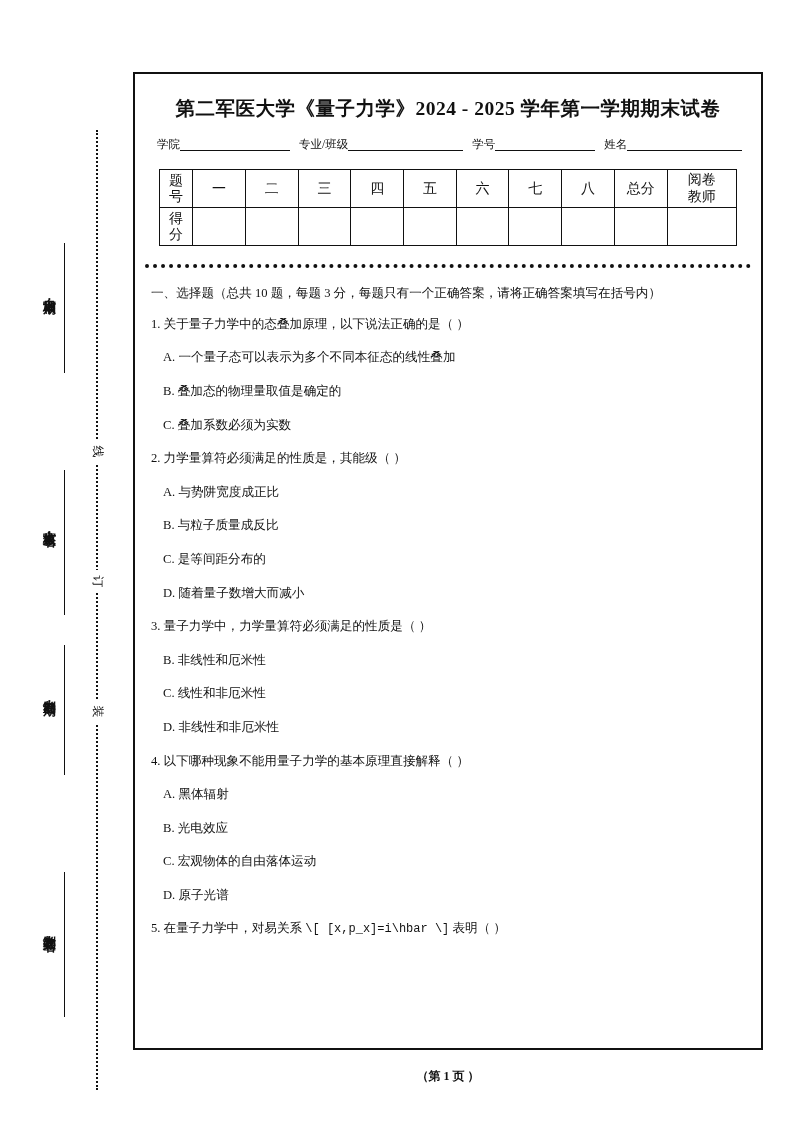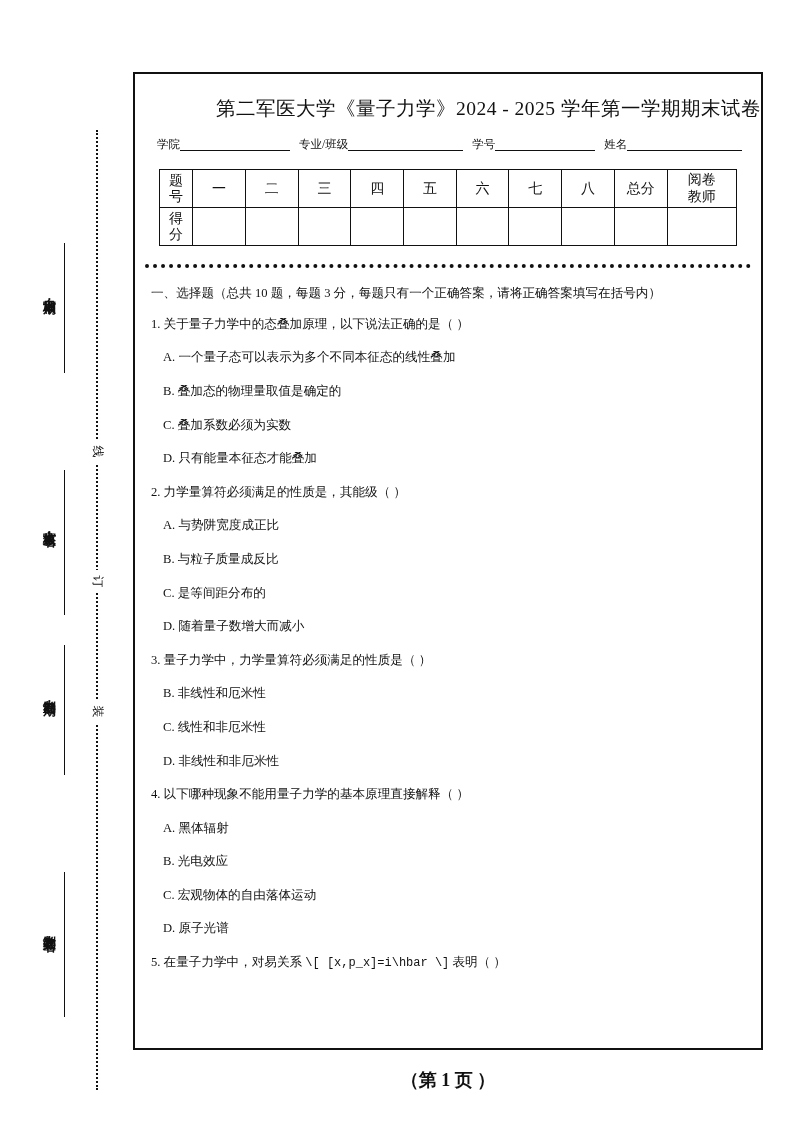--- a/index.html
+++ b/index.html
@@ -84,23 +84,23 @@
     left: 133px;
     top: 72px;
     width: 630px;
     height: 978px;
     border: 2px solid #111;
     box-sizing: border-box;
     background: #fff;
   }
 
   #paper-title {
-    text-align: right;
+    text-align: center;
     font-size: 19.5px;
-    font-weight: normal;
+    font-weight: bold;
     font-family: "Liberation Serif", "DejaVu Serif", serif;
     letter-spacing: 0.5px;
     margin: 21px 0 0 0;
     color: #111;
     white-space: nowrap;
   }
 
   
   #info-line {
     margin: 15px 0 0 0;
@@ -194,21 +194,21 @@
     font-size: 12px;
   }
 
   
   #footer {
     position: absolute;
     left: 133px;
     top: 1068px;
     width: 630px;
     text-align: center;
-    font-size: 18px;
+    font-size: 12px;
     font-weight: bold;
     font-family: "Liberation Serif", "DejaVu Serif", serif;
     color: #111;
   }
 </style>
 </head>
 <body>
 
 <div id="left-margin">
 
@@ -312,24 +312,20 @@
       <span>一个量子态可以表示为多个不同本征态的线性叠加</span>
     </div>
     <div class="opt-line">
       <span>B.</span>
       <span>叠加态的物理量取值是确定的</span>
     </div>
     <div class="opt-line">
       <span>C.</span>
       <span>叠加系数必须为实数</span>
     </div>
-    <div class="opt-line">
-      <span>D.</span>
-      <span>只有能量本征态才能叠加</span>
-    </div>
 
     <div class="q-line">
       <span>2.</span>
       <span>力学量算符必须满足的性质是，其能级（  ）</span>
     </div>
     <div class="opt-line">
       <span>A.</span>
       <span>与势阱宽度成正比</span>
     </div>
     <div class="opt-line">

